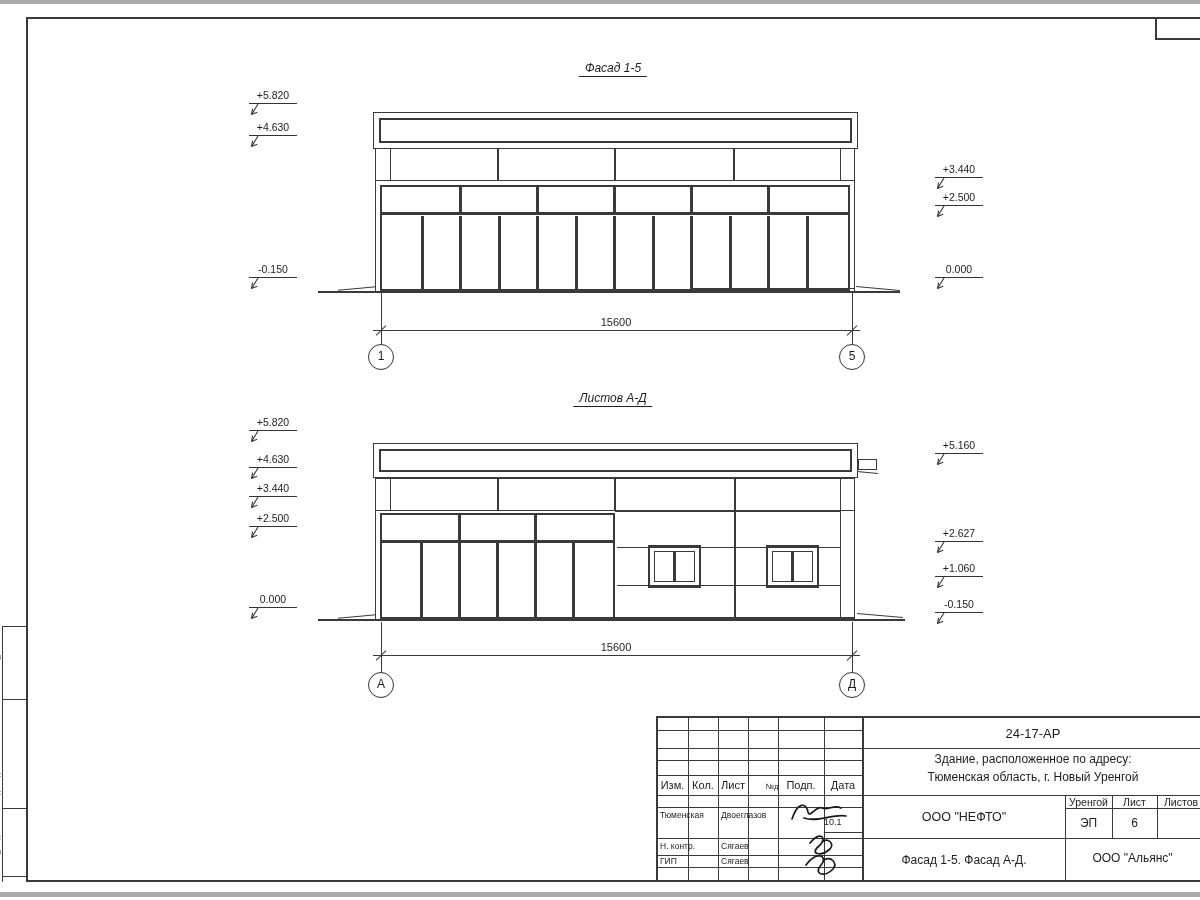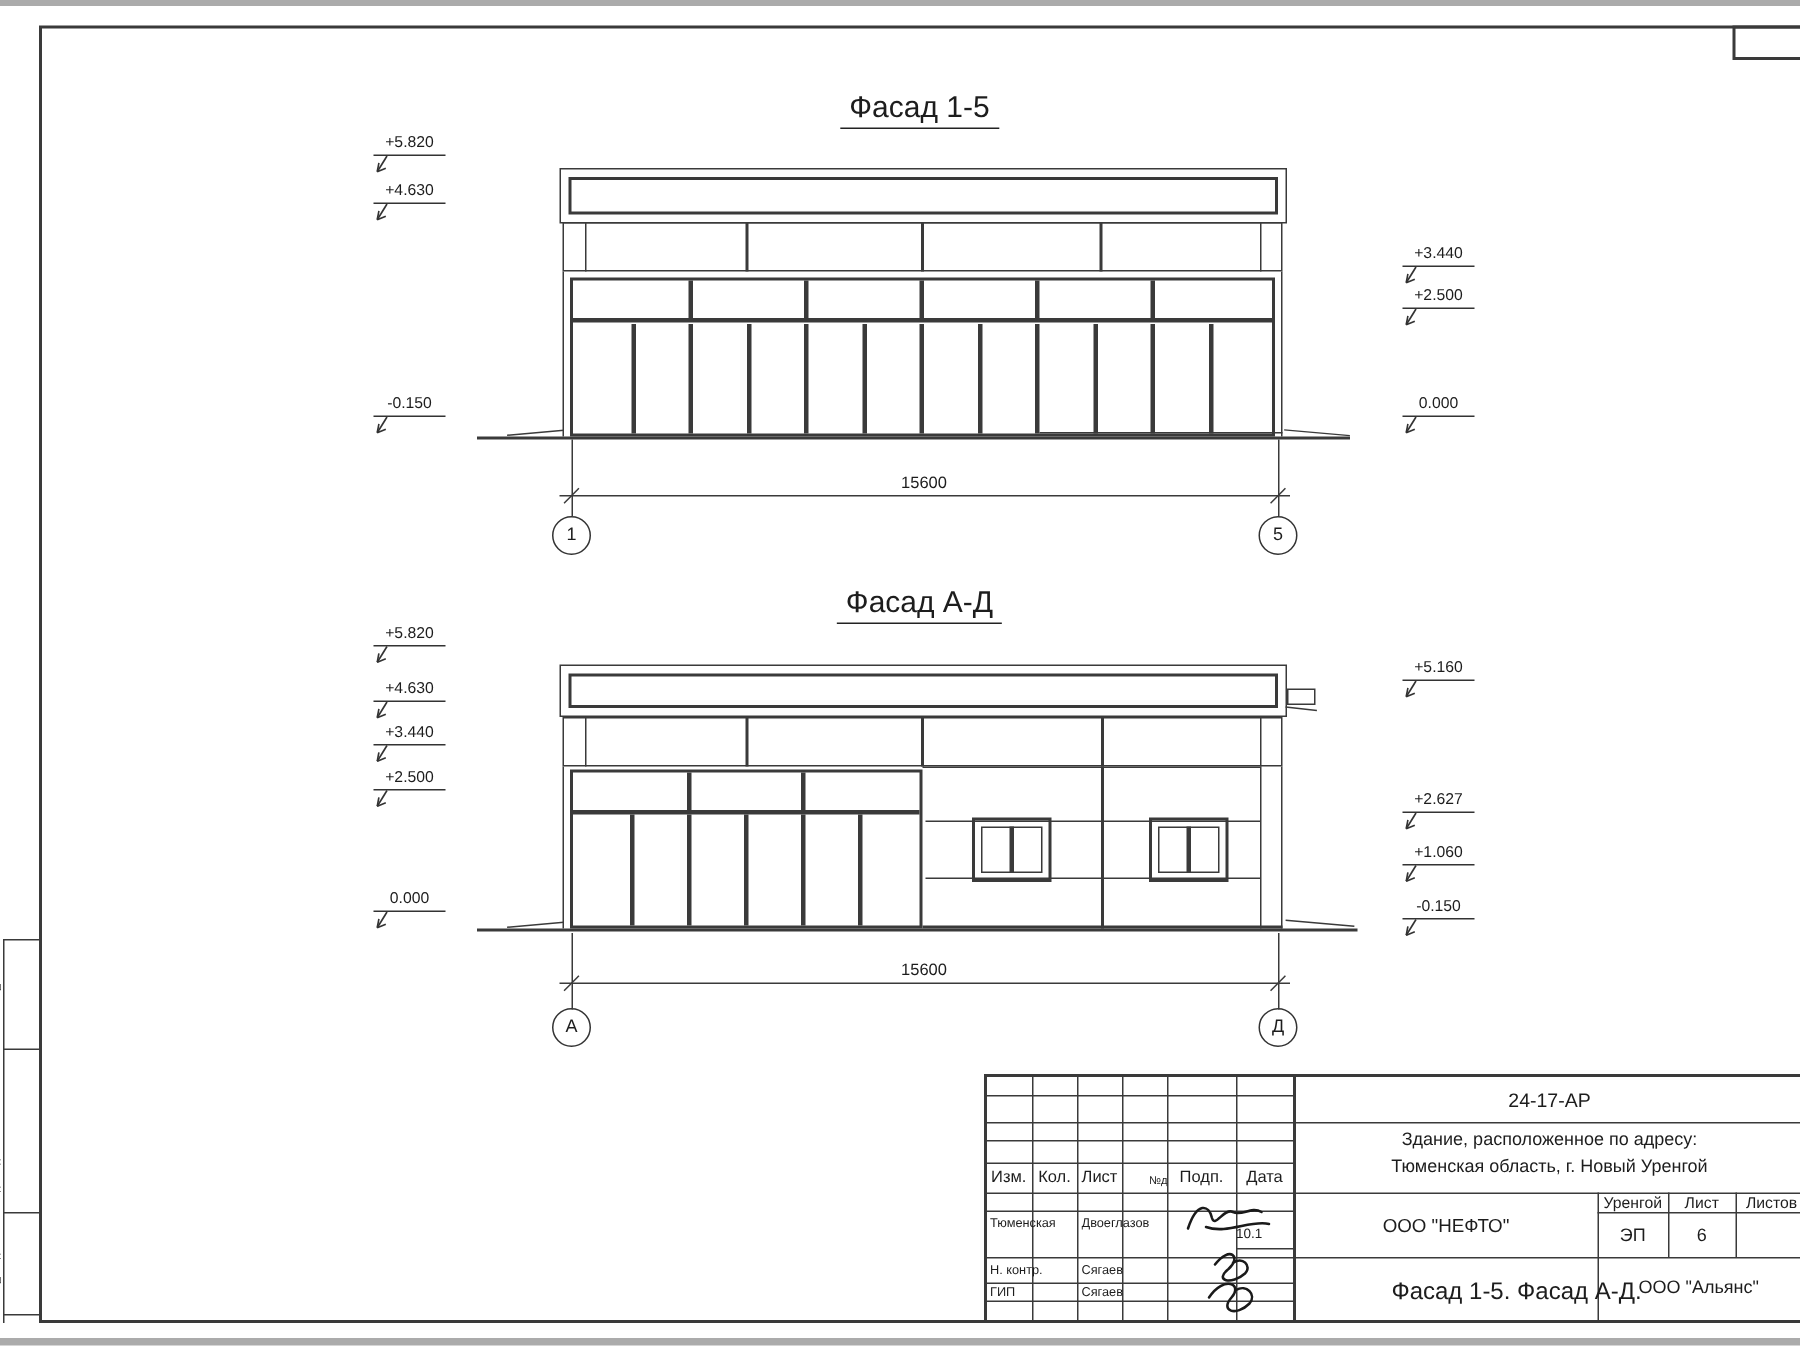--- a/index.html
+++ b/index.html
@@ -1,21 +1,21 @@
 <!DOCTYPE html>
 <html><head>
 <meta charset="utf-8">
 <style>
   html,body{margin:0;padding:0;background:#e8e8e8;}
   #stage{position:relative;width:1200px;height:900px;background:#fff;overflow:hidden;
          font-family:"Liberation Sans",sans-serif;color:#1d1d1d;}
   .ln{position:absolute;background:#3a3a3a;}
   .rect{position:absolute;border:1px solid #3a3a3a;background:transparent;box-sizing:border-box;}
   .edge{position:absolute;left:0;width:1200px;background:#ababab;}
-  .f-title{position:absolute;transform:translateX(-50%);font-size:20px;
+  .f-title{position:absolute;transform:translateX(-50%);font-size:12px;font-style:italic;
            border-bottom:1.2px solid #222;padding:0 6px 1px 6px;white-space:nowrap;}
   .dim-label{position:absolute;transform:translateX(-50%);font-size:11px;white-space:nowrap;}
   .axis-bubble{position:absolute;width:26px;height:26px;border:1.5px solid #333;border-radius:50%;
                box-sizing:border-box;text-align:center;line-height:23px;font-size:12px;background:#fff;}
   .elev-mark{position:absolute;width:48px;height:28px;}
   .elev-mark .mt{position:absolute;left:0;top:0;width:48px;text-align:center;font-size:10.5px;line-height:13px;}
   .elev-mark .mline{position:absolute;left:0;top:14px;width:48px;border-top:1px solid #333;}
   .elev-mark svg{position:absolute;left:-2px;top:14px;}
   .tb-cell{position:absolute;box-sizing:border-box;overflow:hidden;white-space:nowrap;}
   .c{text-align:center;}
@@ -32,21 +32,21 @@
   <div class="edge" style="top:892px;height:5px;"></div>
 
   <div class="rect" style="left:26px;top:17px;width:1190px;height:865px;border-width:2px;"></div>
   <div class="rect" style="left:1155px;top:17px;width:70px;height:23px;border-width:2px;"></div>
 
   <span class="side-label" style="top:630px;height:66px;">Взам. инв. №</span>
   <span class="side-label" style="top:703px;height:100px;">Подп. и дата</span>
   <span class="side-label" style="top:812px;height:60px;">Инв. № подл.</span>
 
   <div class="f-title" style="left:613px;top:61px;">Фасад 1-5</div>
-  <div class="f-title" style="left:613px;top:391px;">Фасад А-Д</div>
+  <div class="f-title" style="left:613px;top:391px;">Листов А-Д</div>
 
   <div class="dim-label" style="left:616px;top:316px;">15600</div>
   <div class="dim-label" style="left:616px;top:641px;">15600</div>
 
   <div class="axis-bubble" style="left:368px;top:344px;">1</div>
   <div class="axis-bubble" style="left:839px;top:344px;">5</div>
   <div class="axis-bubble" style="left:368px;top:672px;">А</div>
   <div class="axis-bubble" style="left:839px;top:672px;">Д</div>
 
   <div id="linework">
@@ -186,21 +186,21 @@
   <span class="tb-cell c" style="left:863px;top:726px;width:340px;font-size:13px;">24-17-АР</span>
   <span class="tb-cell c" style="left:863px;top:752px;width:340px;font-size:12px;">Здание, расположенное по адресу:</span>
   <span class="tb-cell c" style="left:863px;top:770px;width:340px;font-size:12px;">Тюменская область, г. Новый Уренгой</span>
   <span class="tb-cell c" style="left:863px;top:810px;width:202px;font-size:12.5px;">ООО "НЕФТО"</span>
   <span class="tb-cell c" style="left:1065px;top:796px;width:47px;font-size:10.5px;">Уренгой</span>
   <span class="tb-cell c" style="left:1112px;top:796px;width:45px;font-size:10.5px;">Лист</span>
   <span class="tb-cell c" style="left:1157px;top:796px;width:48px;font-size:10.5px;">Листов</span>
   <span class="tb-cell c" style="left:1065px;top:816px;width:47px;font-size:12px;">ЭП</span>
   <span class="tb-cell c" style="left:1112px;top:816px;width:45px;font-size:12px;">6</span>
   <span class="tb-cell c" style="left:1157px;top:816px;width:43px;font-size:12px;"></span>
-  <span class="tb-cell c" style="left:863px;top:853px;width:202px;font-size:16px;margin-left:47px;">Фасад 1-5. Фасад А-Д.</span>
+  <span class="tb-cell c" style="left:863px;top:853px;width:202px;font-size:12px;">Фасад 1-5. Фасад А-Д.</span>
   <span class="tb-cell c" style="left:1065px;top:851px;width:135px;font-size:12px;">ООО "Альянс"</span>
 <div class="elev-mark" style="left: 249px; top: 89px;">
       <span class="mt">+5.820</span>
       <div class="mline"></div>
       <svg width="13" height="14" viewBox="0 0 13 14">
         <g stroke="#333" stroke-width="1.1" fill="none">
           <path d="M11,1 L4.5,11.5"></path>
           <path d="M4.5,11.5 L5.6,5.6"></path>
           <path d="M4.5,11.5 L10.2,9.2"></path>
         </g>

